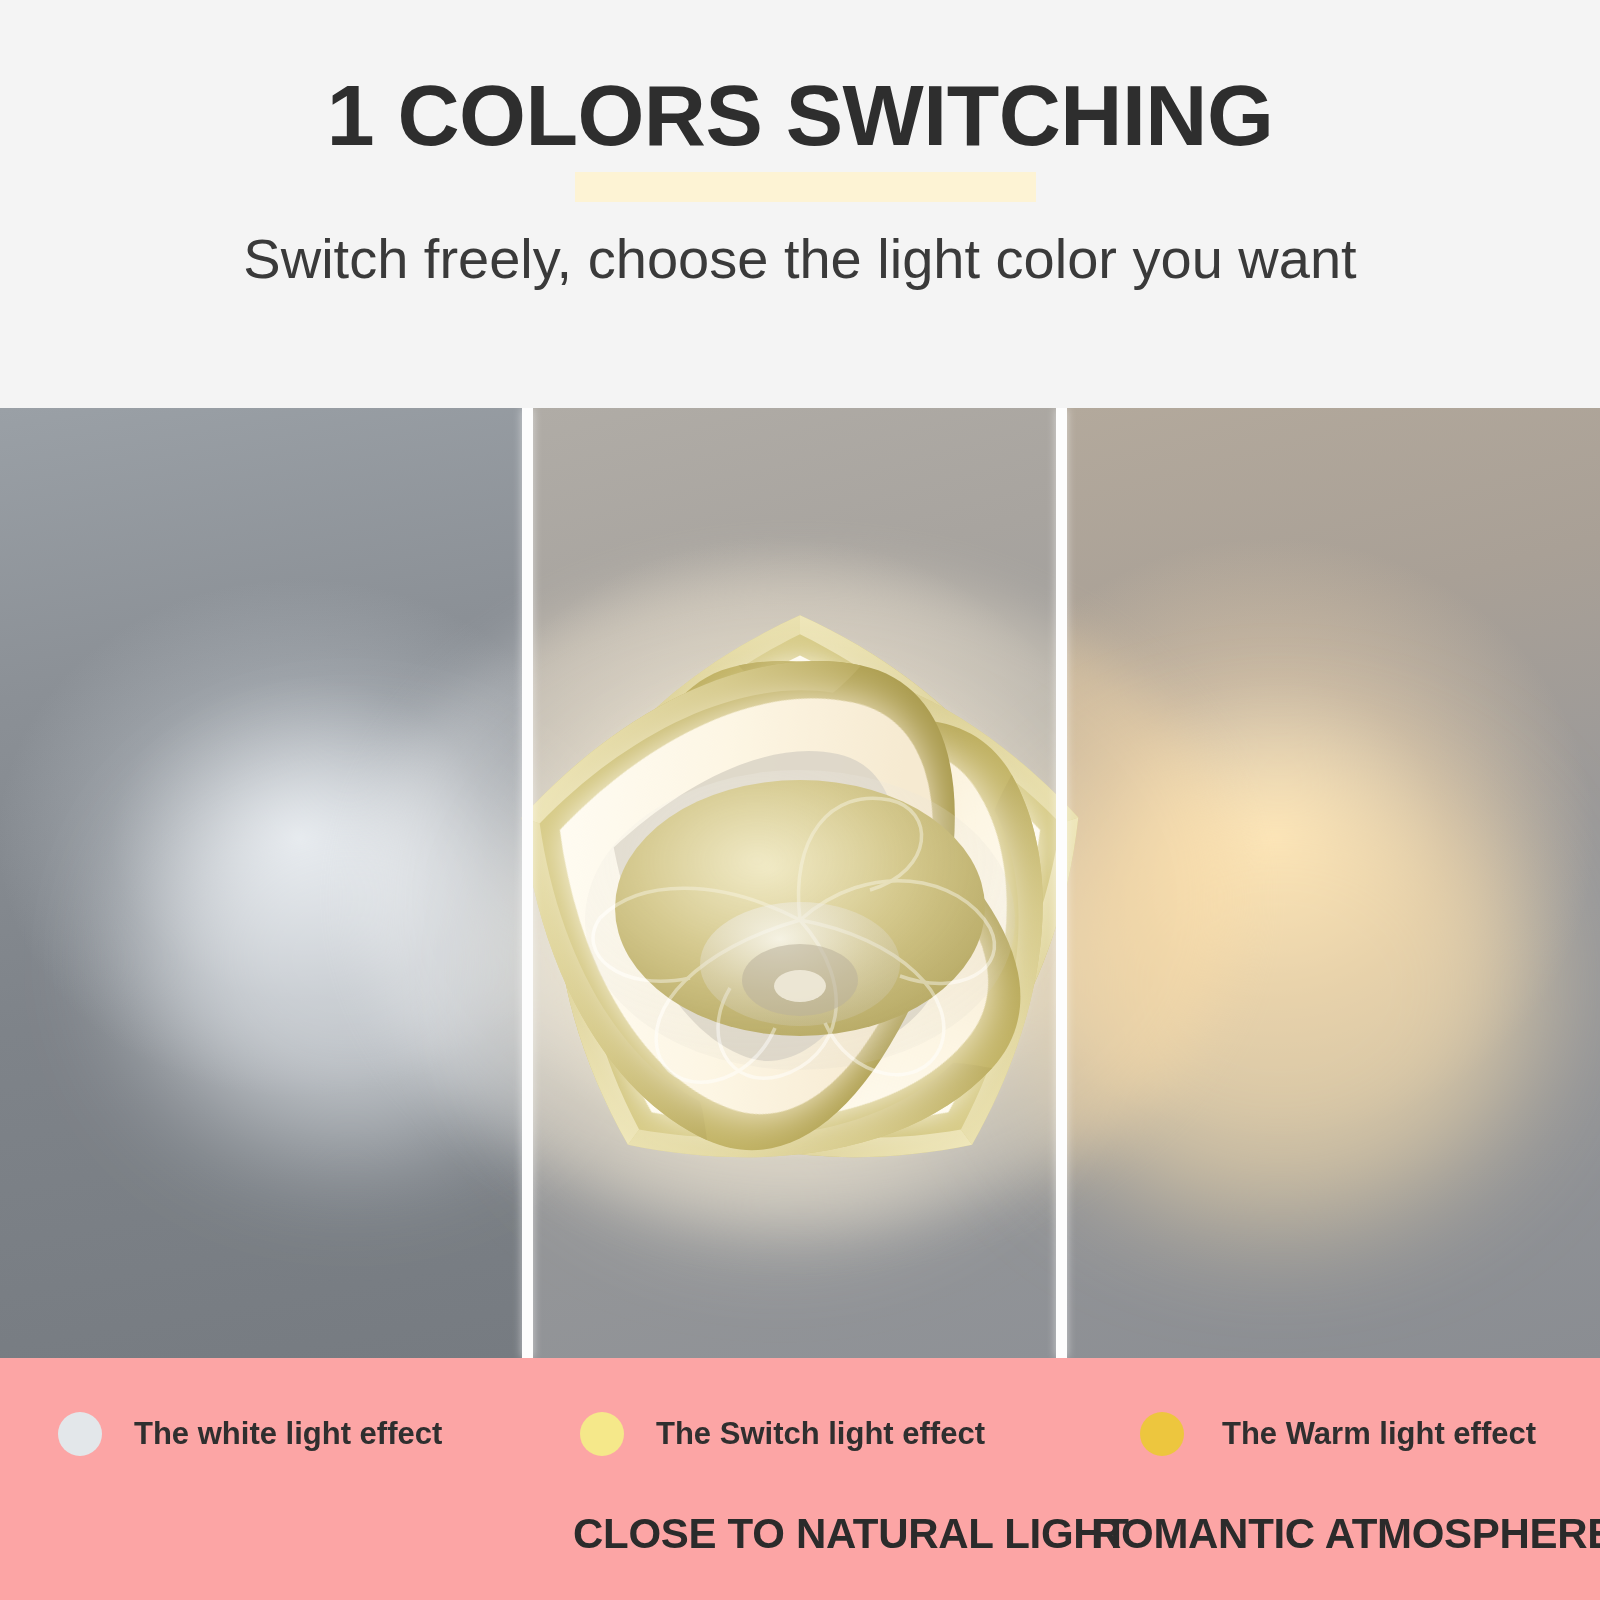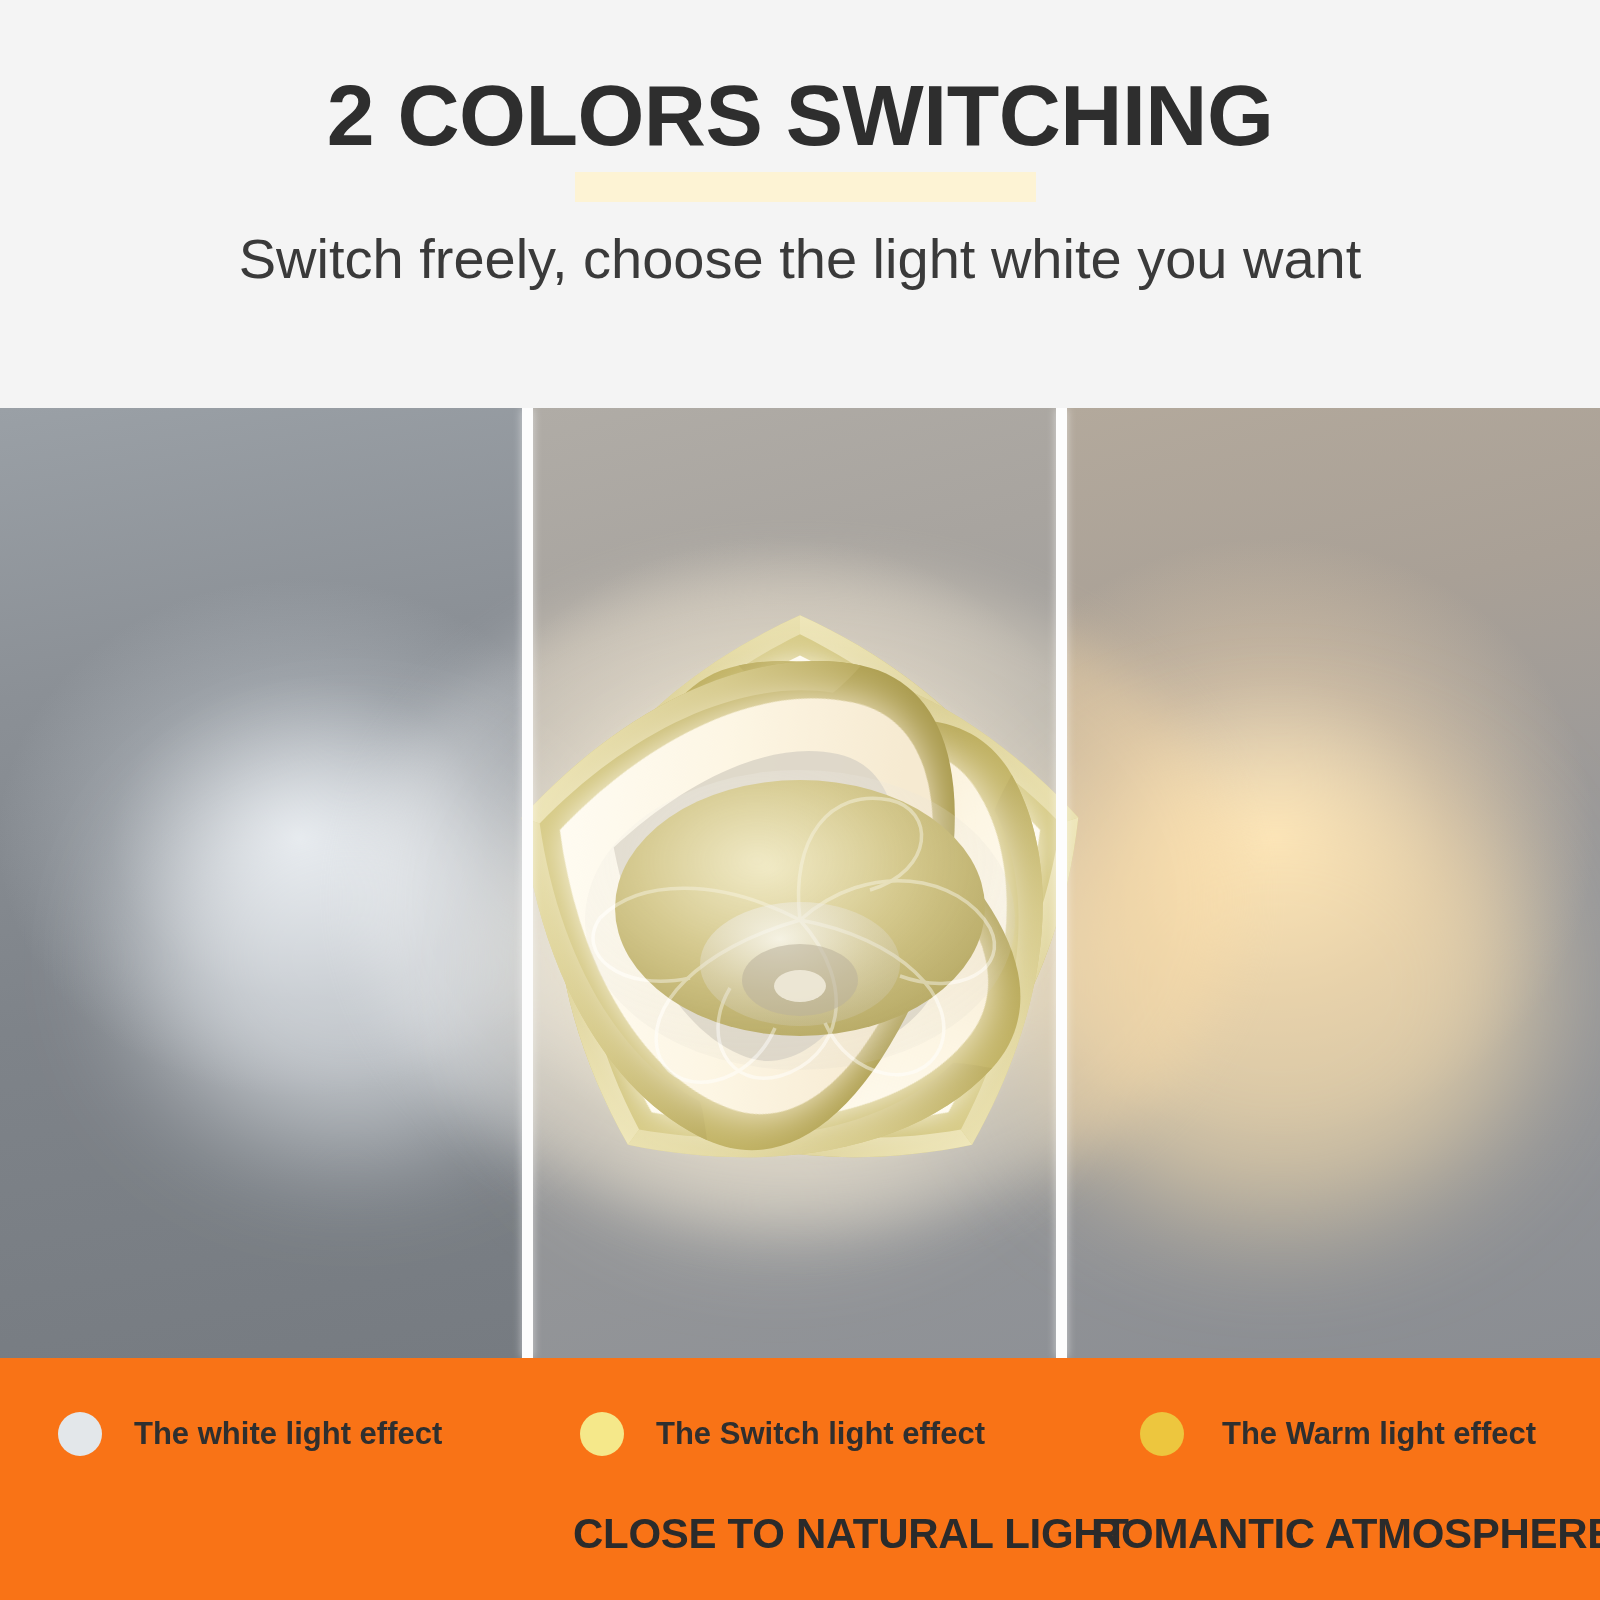--- a/index.html
+++ b/index.html
@@ -82,21 +82,21 @@
   }
   .divider-1 { left:522px; }
   .divider-2 { left:1056px; }
 
   
   .lamp-svg { position:absolute; left:0; top:0; width:1600px; height:950px; z-index:20; }
 
   
   .legend {
     position:absolute; left:0; top:1358px; width:1600px; height:242px;
-    background:#f97316;
+    background:#fca5a5;
   }
   .legend-row { position:absolute; left:0; top:54px; width:1600px; height:62px; }
   .legend-item { position:absolute; top:0; display:flex; align-items:center; }
   .li-1 { left:58px; }
   .li-2 { left:580px; }
   .li-3 { left:1140px;gap:6px; }
   .dot { width:44px; height:44px; border-radius:50%; flex:none; }
   .dot-white   { background:#e3e7ea; }
   .dot-neutral { background:#f5e88a; }
   .dot-warm    { background:#edc63e; }
@@ -117,24 +117,24 @@
 </style>
 </head>
 <body>
 
 <div class="page">
 
   <div class="header">
     <div class="title-wrap">
       <div class="title">
         <span class="title-highlight"></span>
-        <span class="title-text">2 COLORS SWITCHING</span>
+        <span class="title-text">1 COLORS SWITCHING</span>
       </div>
     </div>
-    <div class="subtitle">Switch freely, choose the light white you want</div>
+    <div class="subtitle">Switch freely, choose the light color you want</div>
   </div>
 
   <div class="photo">
 
     <div class="wall wall-left"></div>
     <div class="wall wall-mid"></div>
     <div class="wall wall-right"></div>
 
     <div class="bloom" style="left:140px; top:360px; width:420px; height:380px; background:rgba(248,251,255,.55);"></div>
     <div class="bloom" style="left:520px; top:330px; width:520px; height:470px; background:rgba(255,246,226,.6);"></div>

